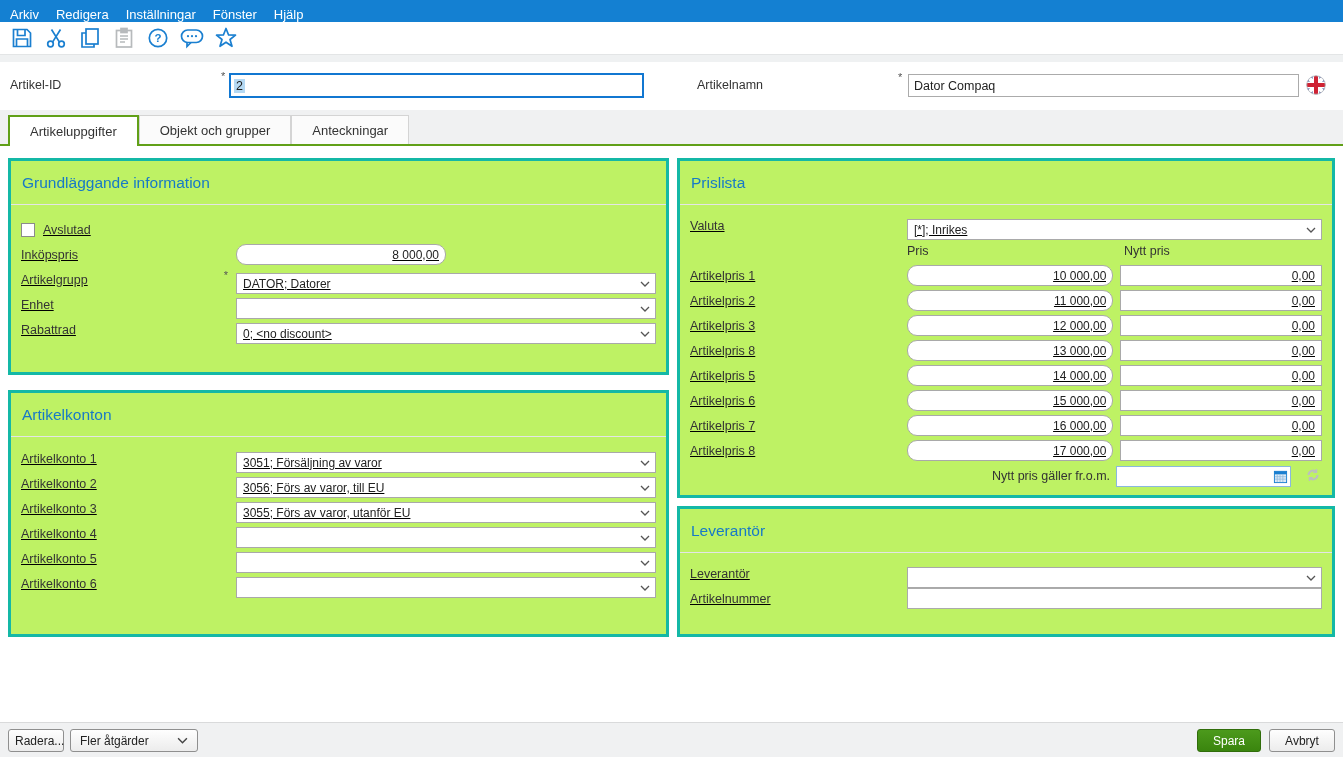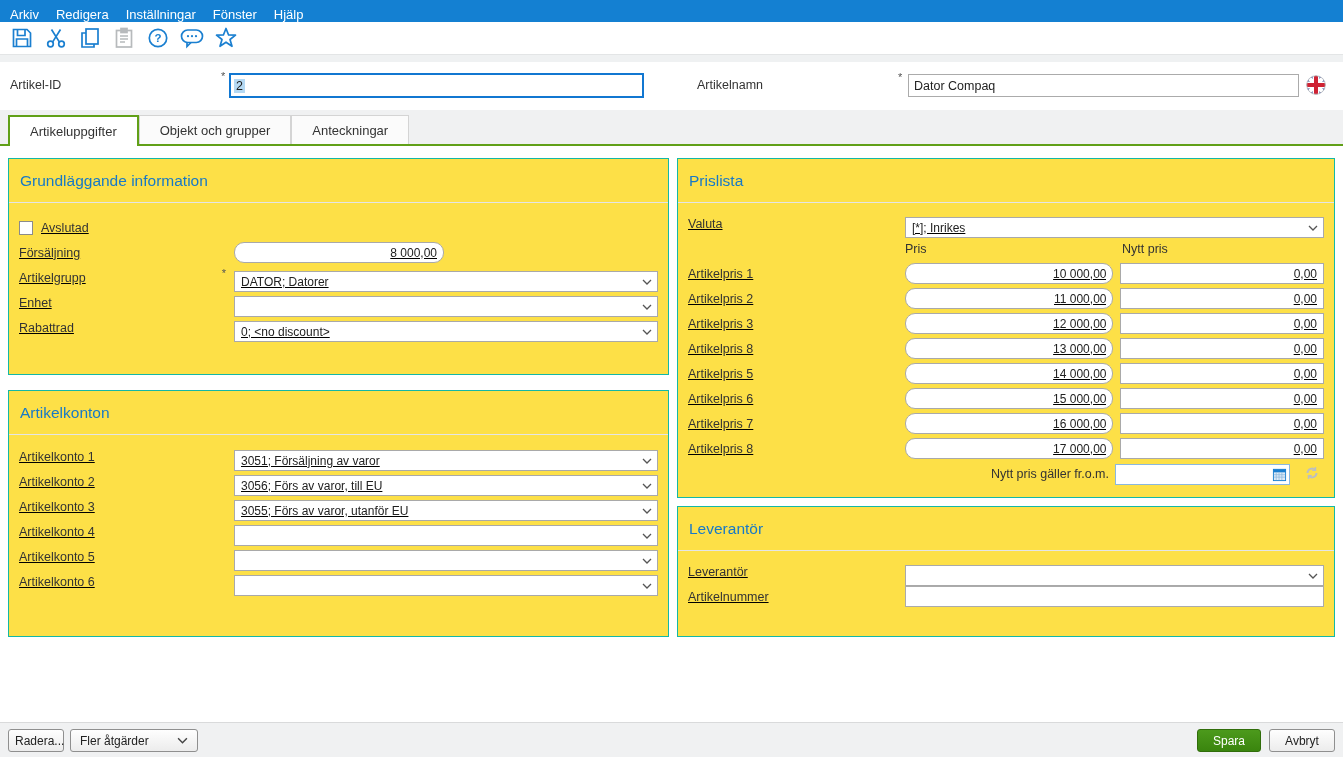--- a/index.html
+++ b/index.html
@@ -38,21 +38,21 @@
   .tabbar { position:absolute; top:110px; left:0; right:0; height:36px; background:#f0f1f2; }
   .green-line { position:absolute; bottom:0; left:0; right:0; height:2px; background:#61a018; }
   .tabs { position:absolute; left:8px; bottom:0; height:36px; display:flex; align-items:flex-end; }
   .tab { height:29px; margin-bottom:2px; background:#fbfbfb; border:1px solid #d4d4d4; border-bottom:none;
          display:flex; align-items:center; padding:0 20px; font-size:13px; color:#333; cursor:default;text-align:right; }
   .tab.active { height:31px; margin-bottom:0; background:#fff; border:2px solid #61a018; border-bottom:none;
                 position:relative; z-index:2; }
 
   
   .content { position:absolute; top:146px; left:0; right:0; bottom:35px; background:#fff; }
-  .gbox { position:absolute; background:#fde047; border:1px solid #14b8a6; }
+  .gbox { position:absolute; background:#bef264; border:3px solid #14b8a6; }
   .gtitle { height:44px; display:flex; align-items:center; padding:0 11px; font-size:15.5px;
             color:#1779c7; border-bottom:1px solid #e4e5e6; }
   .gbody { padding:12px 10px 0 10px; }
   .frow { display:flex; align-items:center; height:25px;text-decoration:underline; }
   .flabel { font-size:12.5px; color:#333; flex-shrink:0; position:relative; }
   .lw215 { width:215px; } .lw217 { width:217px; }
   .flabel .req2 { position:absolute; right:8px; top:-4px; font-size:11px; color:#555; }
   .combo { height:21px; border:1px solid #a9a9a9; background:#fff; display:flex; align-items:center;
            padding:0 20px 0 6px; font-size:12px; color:#222; position:relative; cursor:default;margin-top:8px; }
   .combo .chev { position:absolute; right:5px; top:7px; }
@@ -194,21 +194,21 @@
   <div class="content">
 
     <div class="gbox" style="left:8px; top:12px; width:661px; height:217px;">
       <div class="gtitle">Grundläggande information</div>
       <div class="gbody">
         <div class="frow">
           <span class="checkbox"></span>
           <span class="cblabel">Avslutad</span>
         </div>
         <div class="frow">
-          <span class="flabel lw215">Försäljning</span>
+          <span class="flabel lw215">Inköpspris</span>
           <input class="ninput w210" value="8 000,00" style="">
         </div>
         <div class="frow">
           <span class="flabel lw215"><span>Artikelgrupp</span><span class="req2">*</span></span>
           <div class="combo w425">
             <span>DATOR; Datorer</span>
             <svg class="chev" width="10" height="6" viewBox="0 0 10 6">
                 <path d="M1 1 L5 5 L9 1" stroke="#555" fill="none" stroke-width="1.3"></path>
               </svg>
           </div>

